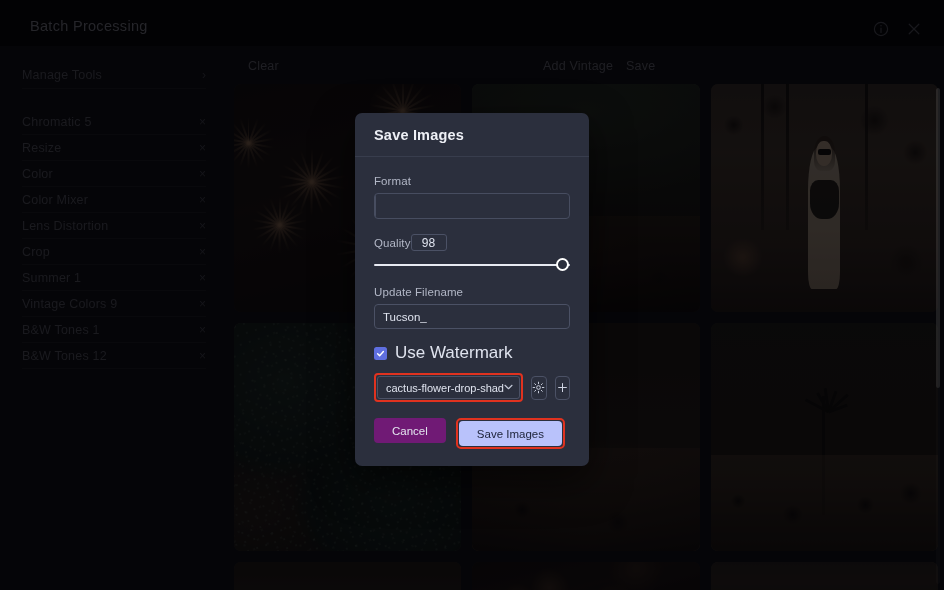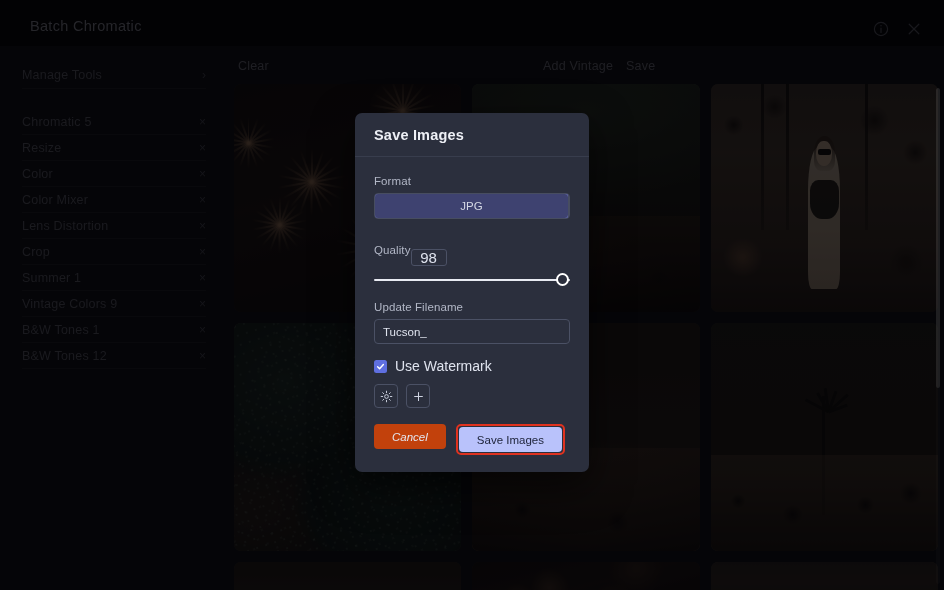--- a/index.html
+++ b/index.html
@@ -85,21 +85,21 @@
   }
   .tb-btn {
     position: absolute; top: 10px;
     font-size: 12.5px;
     color: #4b4b52;
     padding: 3px 8px;
     border-radius: 4px;
     letter-spacing: .2px;
     white-space: nowrap;
   }
-  .tb-clear { left: 2px; }
+  .tb-clear { left: 12px; }
   .tb-add   { left: 307px; }
   .tb-save  { left: 390px; }
 
   
   .grid {
     position: absolute; left: 0; top: 38px;
     width: 716px; height: 506px;
     padding: 0 6px;
     box-sizing: border-box;
     display: grid;
@@ -342,22 +342,22 @@
   .seg-div { width: 1px; background: #474d60; }
 
   .q-row {
     display: flex; align-items: center; 
     margin-bottom: 7px;
   }
   .q-val {
     min-width: 34px; height: 15px;
     border: 1px solid #4b5165;
     border-radius: 3px;
-    font-size: 15px; color: #dfe3ee;
-    display: flex; align-items: center; justify-content: center; margin-top: 15px;
+    font-size: 12px; color: #dfe3ee;
+    display: flex; align-items: center; justify-content: center;
   }
   .slider {
     position: relative;
     height: 14px;
     margin-bottom: 14px;
   }
   .slider .track {
     position: absolute; left: 0; right: 0; top: 6px;
     height: 2px; background: #e8eaf2; border-radius: 2px;
   }
@@ -406,21 +406,21 @@
   }
 
   .wm-check { display: flex; align-items: center; gap: 8px; margin-bottom: 10px; }
   .checkbox {
     width: 13px; height: 13px;
     border-radius: 2.5px;
     background: #5f6fe0;
     display: flex; align-items: center; justify-content: center;
   }
   .checkbox svg { display:block; }
-  .wm-check .lbl { font-size: 14px; color: #dfe3ee; }
+  .wm-check .lbl { font-size: 17px; color: #dfe3ee; }
 
   .wm-row { display: flex; gap: 8px; align-items: center; margin-bottom: 16px; }
   .wm-select-wrap {
     position: relative;
     flex: 1;
     border: 2px solid #e0321f;
     border-radius: 4px;
     padding: 1px;
   }
   .wm-select {
@@ -443,35 +443,35 @@
   .sq-btn svg { display: block; }
 
   .btn-row { display: flex; gap: 10px; }
   .btn {
     height: 25px;
     border-radius: 4px;
     display: flex; align-items: center; justify-content: center;
     font-size: 11.5px;
     padding: 0 18px;
   }
-  .btn-cancel { background: #c2410c; color: #e3e6ef; font-style: italic; }
+  .btn-cancel { background: #701a75; color: #e3e6ef; }
   .btn-save-wrap {
     border: 2px solid #e0321f;
     border-radius: 5px;
     padding: 1px;
   }
   .btn-save { background: #b9c2fb; color: #20263d; }
 </style>
 </head>
 <body>
 
 <div id="app">
 
   <div class="titlebar">
-    <div class="win-title">Batch Chromatic</div>
+    <div class="win-title">Batch Processing</div>
     <div class="win-actions">
       <div class="icon-btn">
         <svg width="16" height="16" viewBox="0 0 16 16" fill="none" stroke="currentColor" stroke-width="1.2">
           <circle cx="8" cy="8" r="6.6"></circle>
           <circle cx="8" cy="4.8" r=".75" fill="currentColor" stroke="none"></circle>
           <path d="M8 7v4.4" stroke-linecap="round"></path>
         </svg>
       </div>
       <div class="icon-btn">
         <svg width="16" height="16" viewBox="0 0 16 16" fill="none" stroke="currentColor" stroke-width="1.25" stroke-linecap="round">
@@ -716,21 +716,20 @@
   <div class="dialog">
 
     <div class="dlg-head">
       <div class="dlg-title">Save Images</div>
     </div>
 
     <div class="dlg-body">
 
       <div class="field-label">Format</div>
       <div class="seg">
-        <div class="seg-opt active">JPG</div>
         <div class="seg-div"></div>
       </div>
 
       <div class="q-row">
         <div class="field-label" style="margin-bottom:0">Quality</div>
         <div class="q-val">98</div>
       </div>
       <div class="slider">
         <div class="track"></div>
         <div class="knob" id="q-knob" style="left: calc(97% - 8px);"></div>
@@ -745,20 +744,30 @@
       <div class="wm-check">
         <div class="checkbox">
           <svg width="9" height="9" viewBox="0 0 10 10" fill="none" stroke="#ffffff" stroke-width="1.6" stroke-linecap="round" stroke-linejoin="round">
               <path d="M1.8 5.2 L4 7.4 L8.2 2.8"></path>
             </svg>
         </div>
         <span class="lbl">Use Watermark</span>
       </div>
 
       <div class="wm-row">
+        <div class="wm-select-wrap">
+          <div class="wm-select">
+            <span>cactus-flower-drop-shad</span>
+            <span class="caret">
+              <svg width="9" height="6" viewBox="0 0 9 6" fill="none" stroke="currentColor" stroke-width="1.2" stroke-linecap="round" stroke-linejoin="round">
+                  <path d="M1 1.3 L4.5 4.7 L8 1.3"></path>
+                </svg>
+            </span>
+          </div>
+        </div>
         <div class="sq-btn">
           <svg width="13" height="13" viewBox="0 0 16 16" fill="none" stroke="currentColor" stroke-width="1.15">
             <circle cx="8" cy="8" r="2.3"></circle>
             <path d="M8 1.4v1.9M8 12.7v1.9M1.4 8h1.9M12.7 8h1.9M3.3 3.3l1.35 1.35M11.35 11.35l1.35 1.35M12.7 3.3l-1.35 1.35M4.65 11.35L3.3 12.7" stroke-linecap="round"></path>
           </svg>
         </div>
         <div class="sq-btn">
           <svg width="13" height="13" viewBox="0 0 16 16" fill="none" stroke="currentColor" stroke-width="1.3" stroke-linecap="round">
             <path d="M8 3.2v9.6M3.2 8h9.6"></path>
           </svg>

